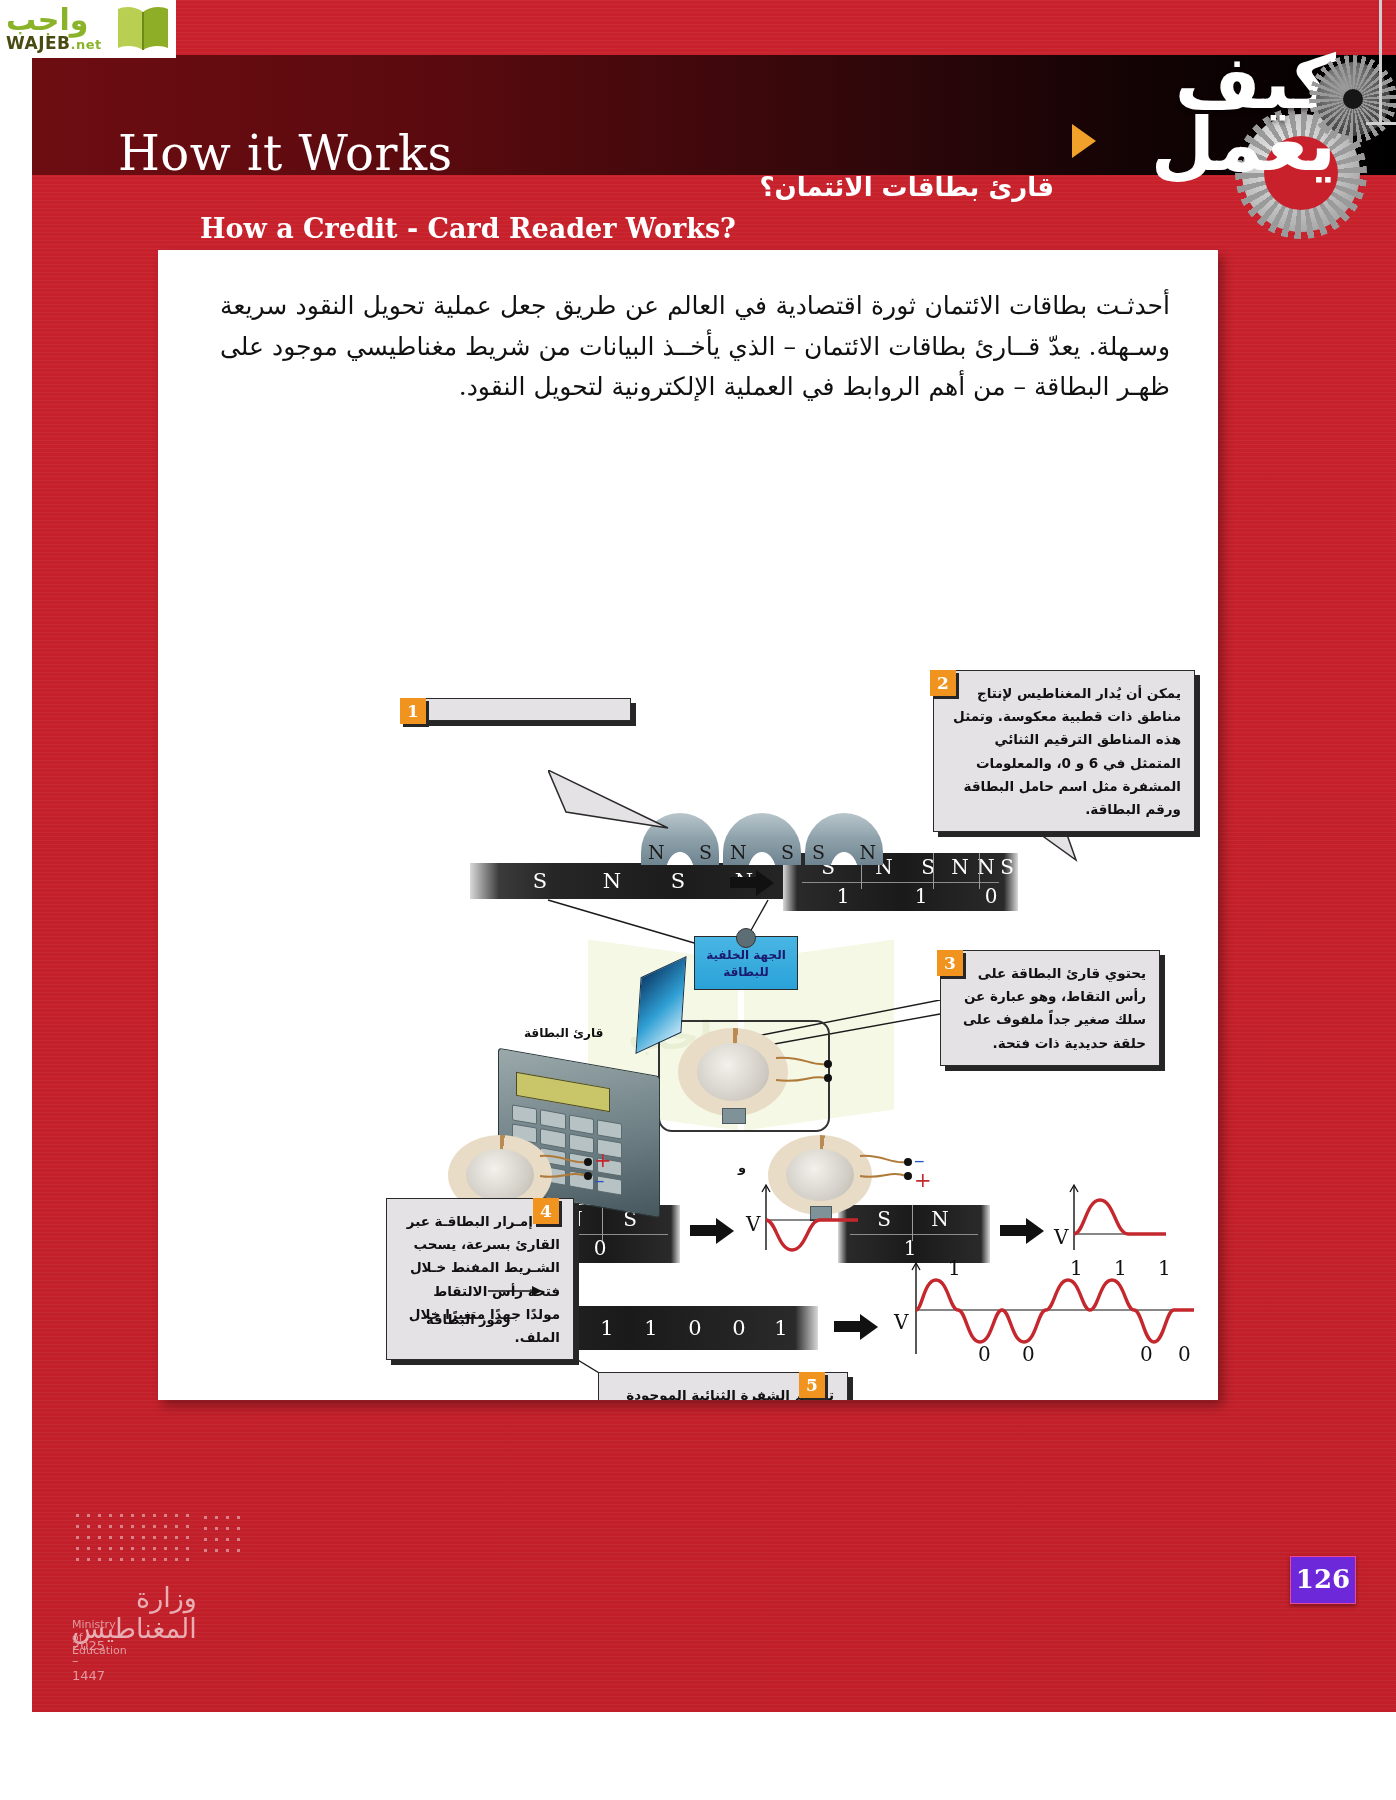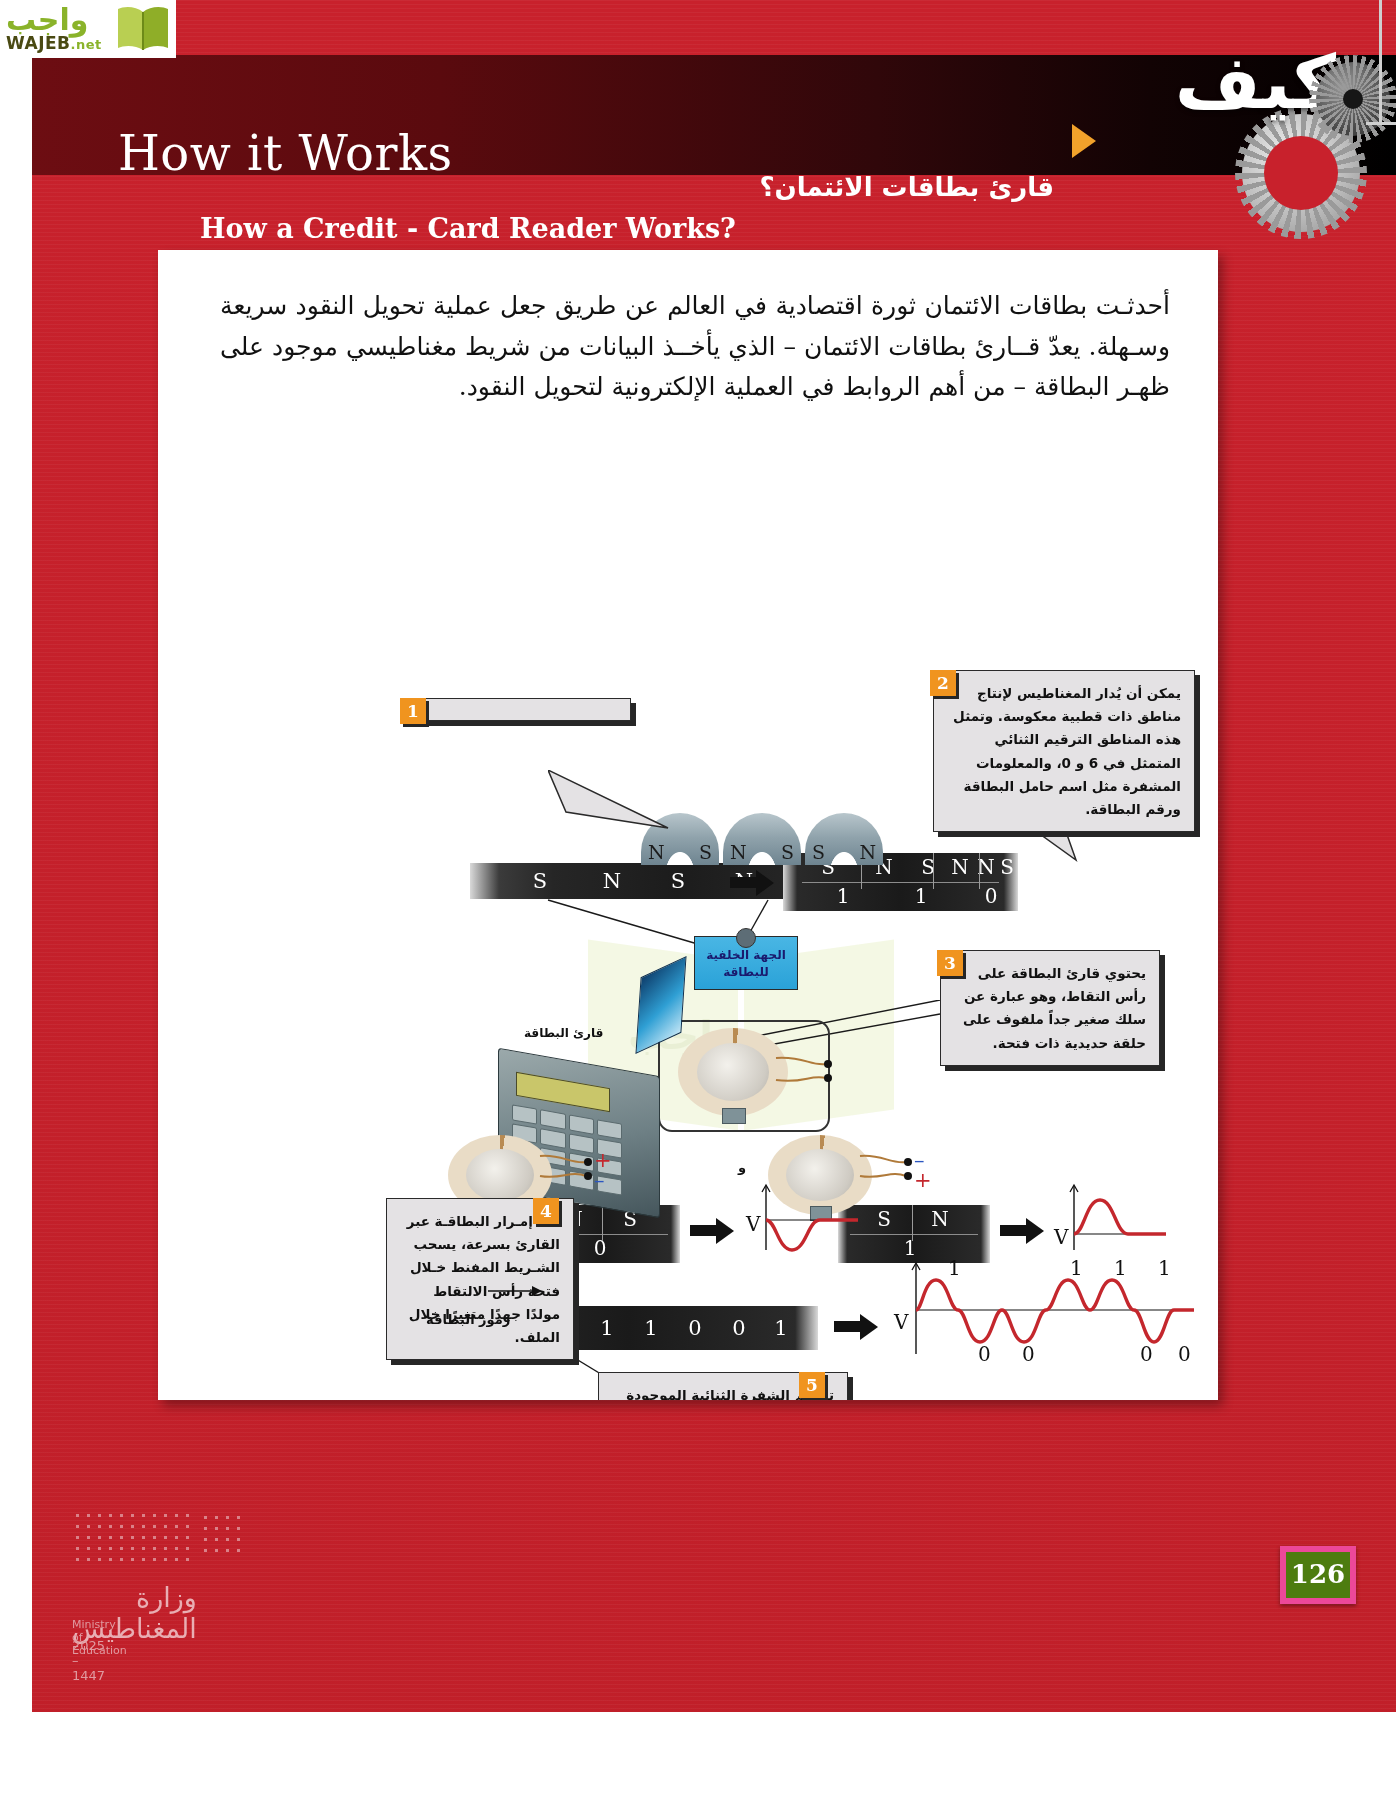--- a/index.html
+++ b/index.html
@@ -171,22 +171,22 @@
   .moe{position:absolute;left:72px;bottom:290px;z-index:25;}
   .moedots{position:absolute;left:0;top:0;width:120px;height:56px;
      background-image:radial-gradient(#e2a0a6 1.6px,transparent 1.7px);background-size:11px 11px;opacity:.75;}
   .moedots2{position:absolute;left:128px;top:2px;width:46px;height:40px;
      background-image:radial-gradient(#e2a0a6 1.6px,transparent 1.7px);background-size:11px 11px;opacity:.75;}
   .moear{position:absolute;left:0;top:72px;font-size:27px;color:#e9aeb3;direction:rtl;
      font-family:"DejaVu Sans",sans-serif;letter-spacing:2px;}
   .moeen{position:absolute;left:0;top:108px;font-size:11px;color:#e09aa0;font-family:"DejaVu Sans",sans-serif;}
   .moeyr{position:absolute;left:0;top:128px;font-size:13px;color:#e09aa0;font-family:"DejaVu Sans",sans-serif;}
 
-  .pagenum{position:absolute;right:40px;bottom:196px;width:64px;height:46px;background:#4d7c0f;
-     border:6px solid #ec4899;color:#fff;font-size:26px;font-weight:bold;text-align:center;line-height:44px;
+  .pagenum{position:absolute;right:40px;bottom:196px;width:64px;height:46px;background:#6d28d9;
+     border:1px solid #ec4899;color:#fff;font-size:26px;font-weight:bold;text-align:center;line-height:44px;
      z-index:26;font-family:"DejaVu Serif",serif;box-shadow:0 2px 4px rgba(0,0,0,.4);}
 </style>
 </head>
 <body>
 
 <div class="page">
 
   <div class="redframe"></div>
   <div class="whiteleft"></div>
   <div class="whitebottom"></div>
@@ -208,20 +208,21 @@
 
   <div class="gear gear1">
       <span class="teeth"></span>
     </div>
   <div class="gear gear2">
       <span class="teeth"></span>
     </div>
 
   <div class="titlewrap">
     <div class="ar-kayf">كيف</div>
+    <div class="ar-yaamal">يعمل</div>
   </div>
 
   <div class="hiw">How it Works</div>
   <div class="ar-sub">قارئ بطاقات الائتمان؟</div>
   <div class="en-sub">How a Credit - Card Reader Works?</div>
 
   <div class="card">
    <div class="cardinner">
 
     <div class="intro">أحدثـت بطاقات الائتمان ثورة اقتصادية في العالم عن طريق جعل عملية تحويل النقود سريعة وسـهلة. يعدّ قــارئ بطاقات الائتمان – الذي يأخــذ البيانات من شريط مغناطيسي موجود على ظهـر البطاقة – من أهم الروابط في العملية الإلكترونية لتحويل النقود.</div>

